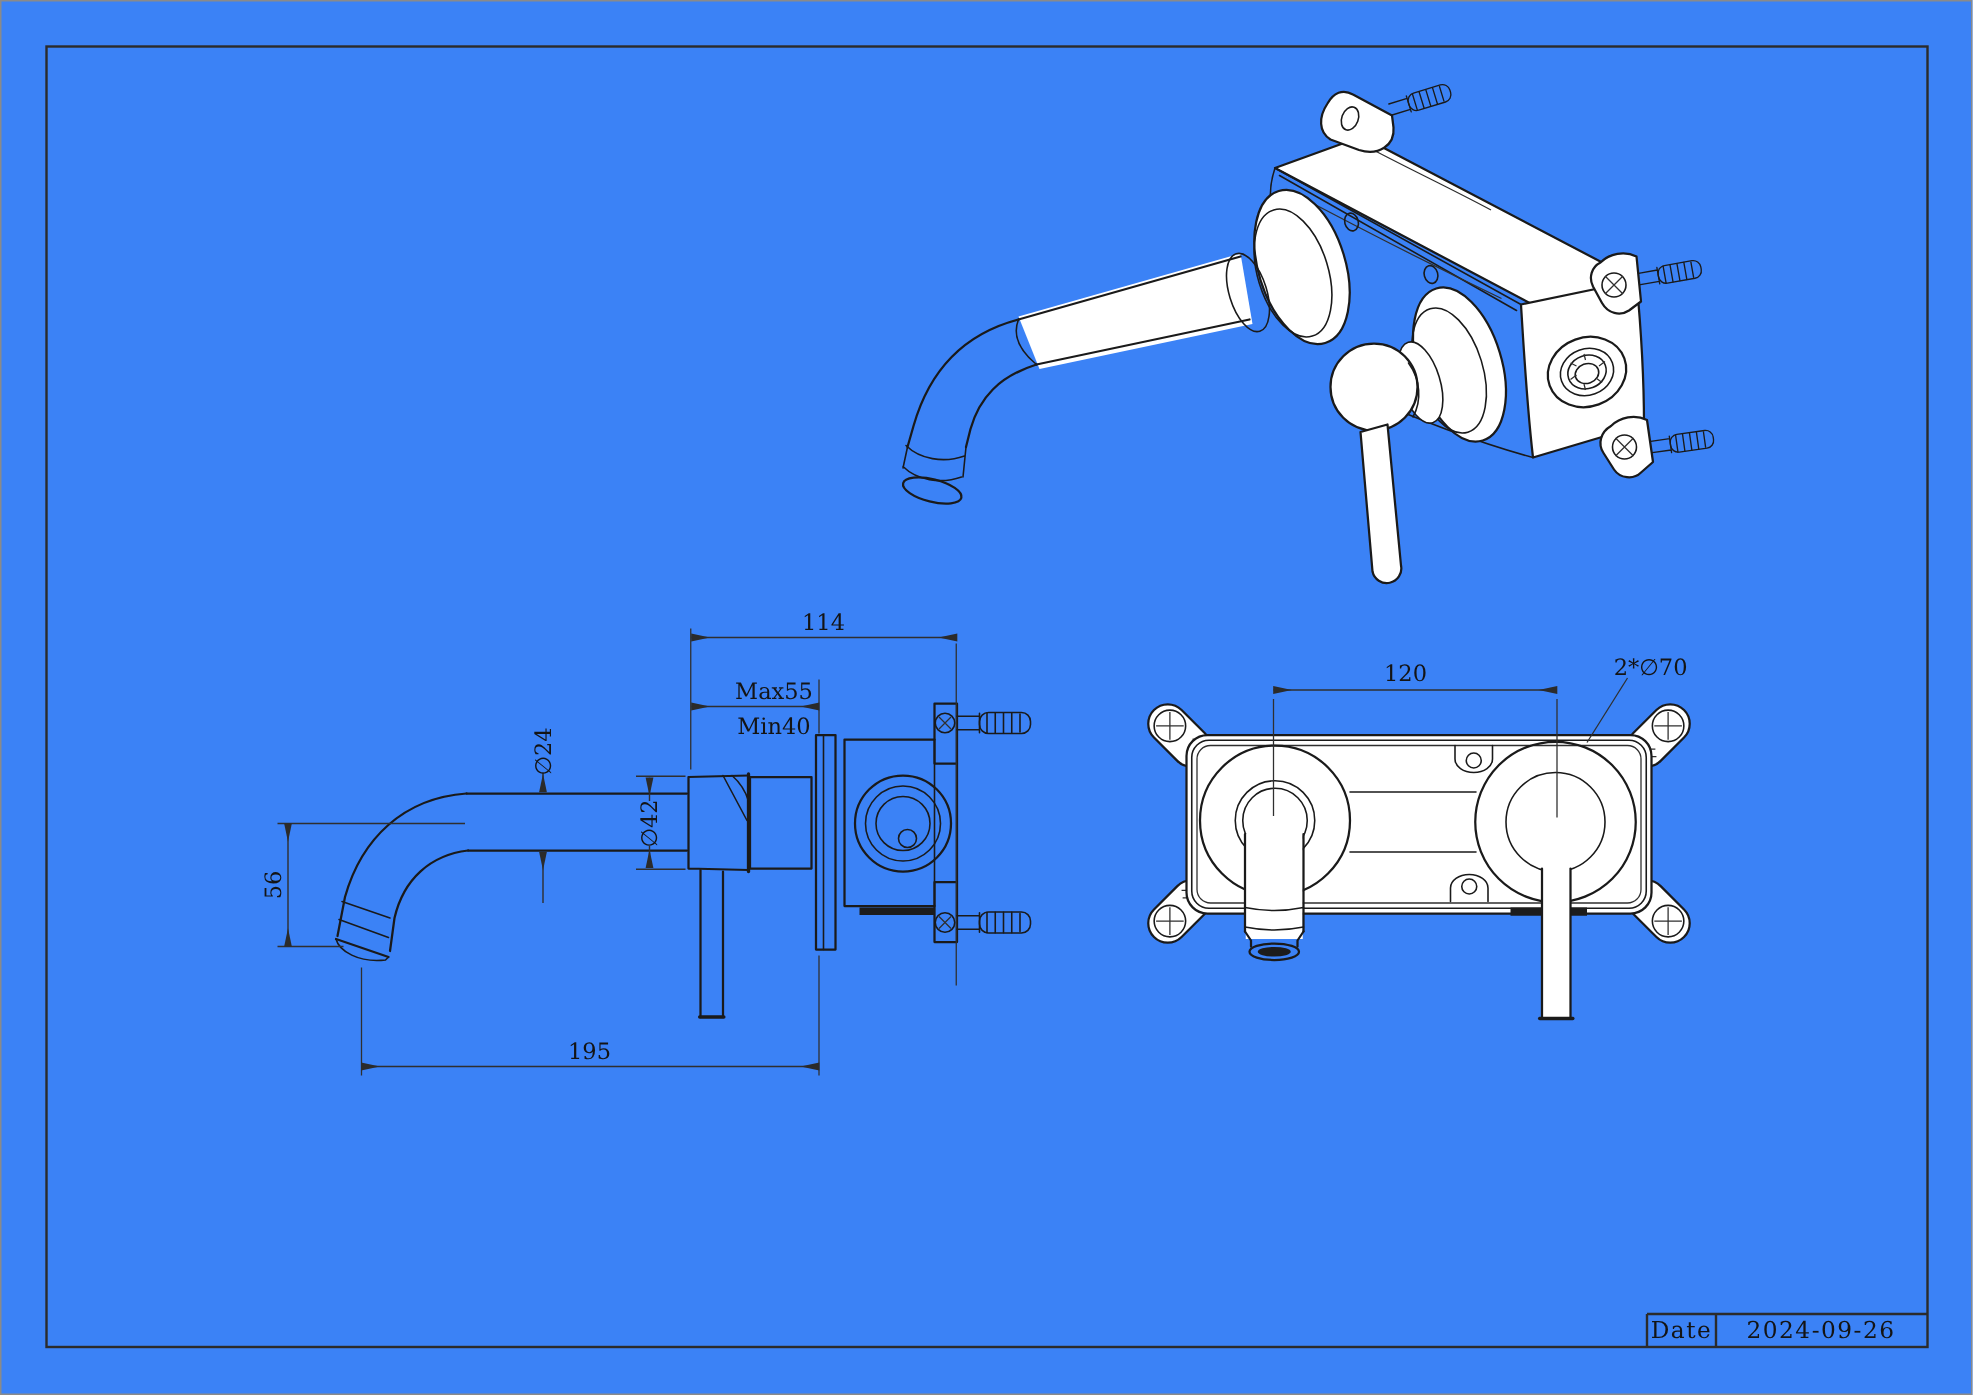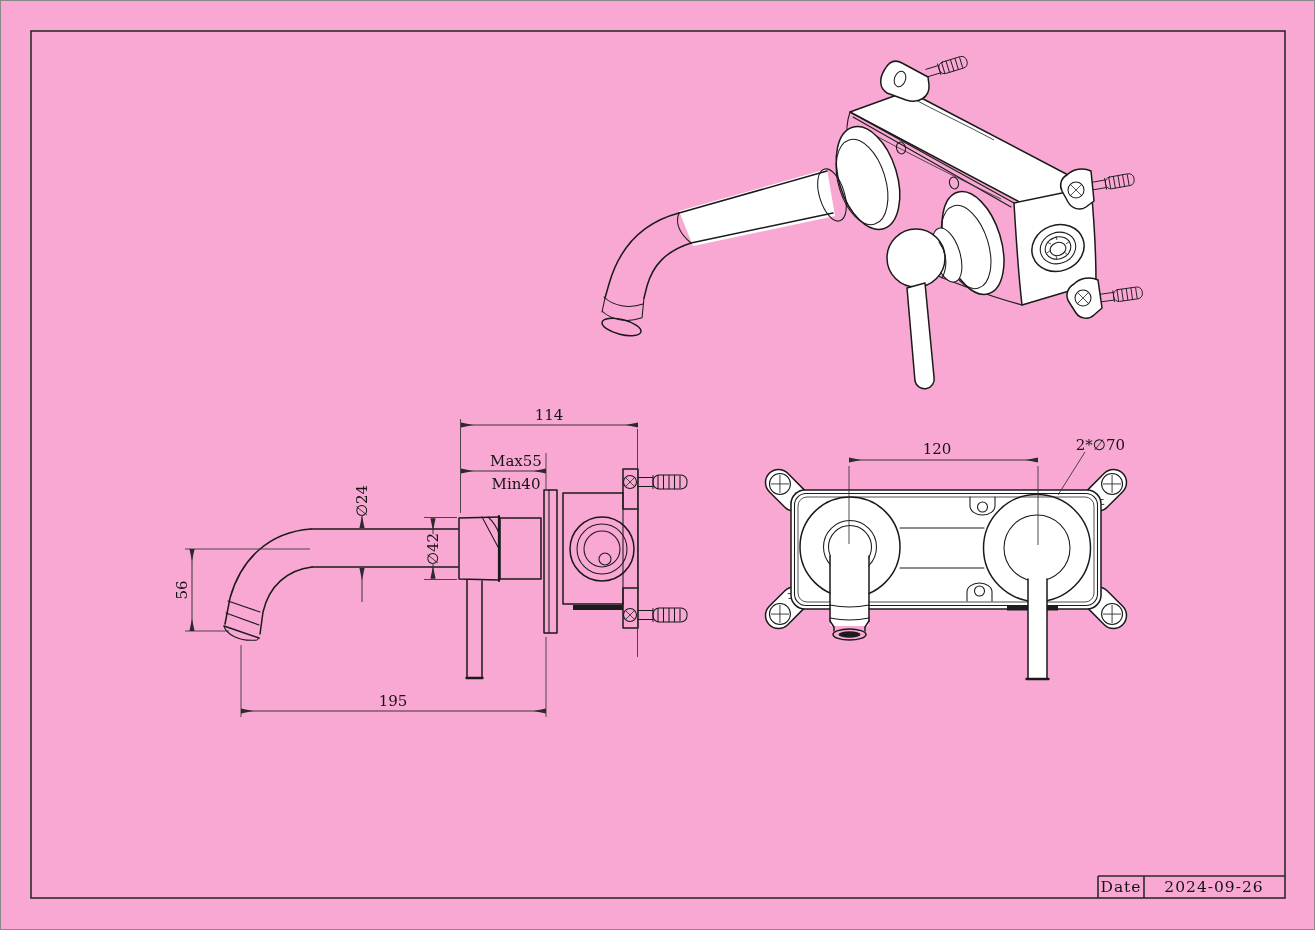--- a/index.html
+++ b/index.html
@@ -1,16 +1,16 @@
 <!DOCTYPE html>
 <html><head>
 <meta charset="utf-8">
 <style>
   html,body{margin:0;padding:0;background:#e8e8e8;}
-  .window{position:relative;width:1315px;height:930px;background:#f9a8d4;border:1px solid #8a8a8a;box-sizing:border-box;overflow:hidden;font-family:"DejaVu Serif",serif;}
+  .window{position:relative;width:1315px;height:930px;background:#3b82f6;border:1px solid #8a8a8a;box-sizing:border-box;overflow:hidden;font-family:"DejaVu Serif",serif;}
   svg{position:absolute;left:0;top:0;}
   .k{stroke:#1a1a1a;stroke-width:1.5;fill:none;stroke-linecap:round;stroke-linejoin:round;}
   .m{stroke:#1a1a1a;stroke-width:1.05;fill:none;stroke-linecap:round;stroke-linejoin:round;}
   .w{fill:#ffffff;}
   .frame{stroke:#2b2b2b;stroke-width:1.6;fill:none;}
   .de{stroke:#2f2f2f;stroke-width:0.85;fill:none;}
   .dim{stroke:#2f2f2f;stroke-width:0.95;fill:none;marker-start:url(#arw);marker-end:url(#arw);}
   .dim1{stroke:#2f2f2f;stroke-width:0.95;fill:none;marker-end:url(#arw);}
   .t{font-family:"DejaVu Serif",serif;font-size:15px;fill:#141414;}
   .tb{font-family:"DejaVu Serif",serif;font-size:15.5px;fill:#141414;letter-spacing:1px;}

